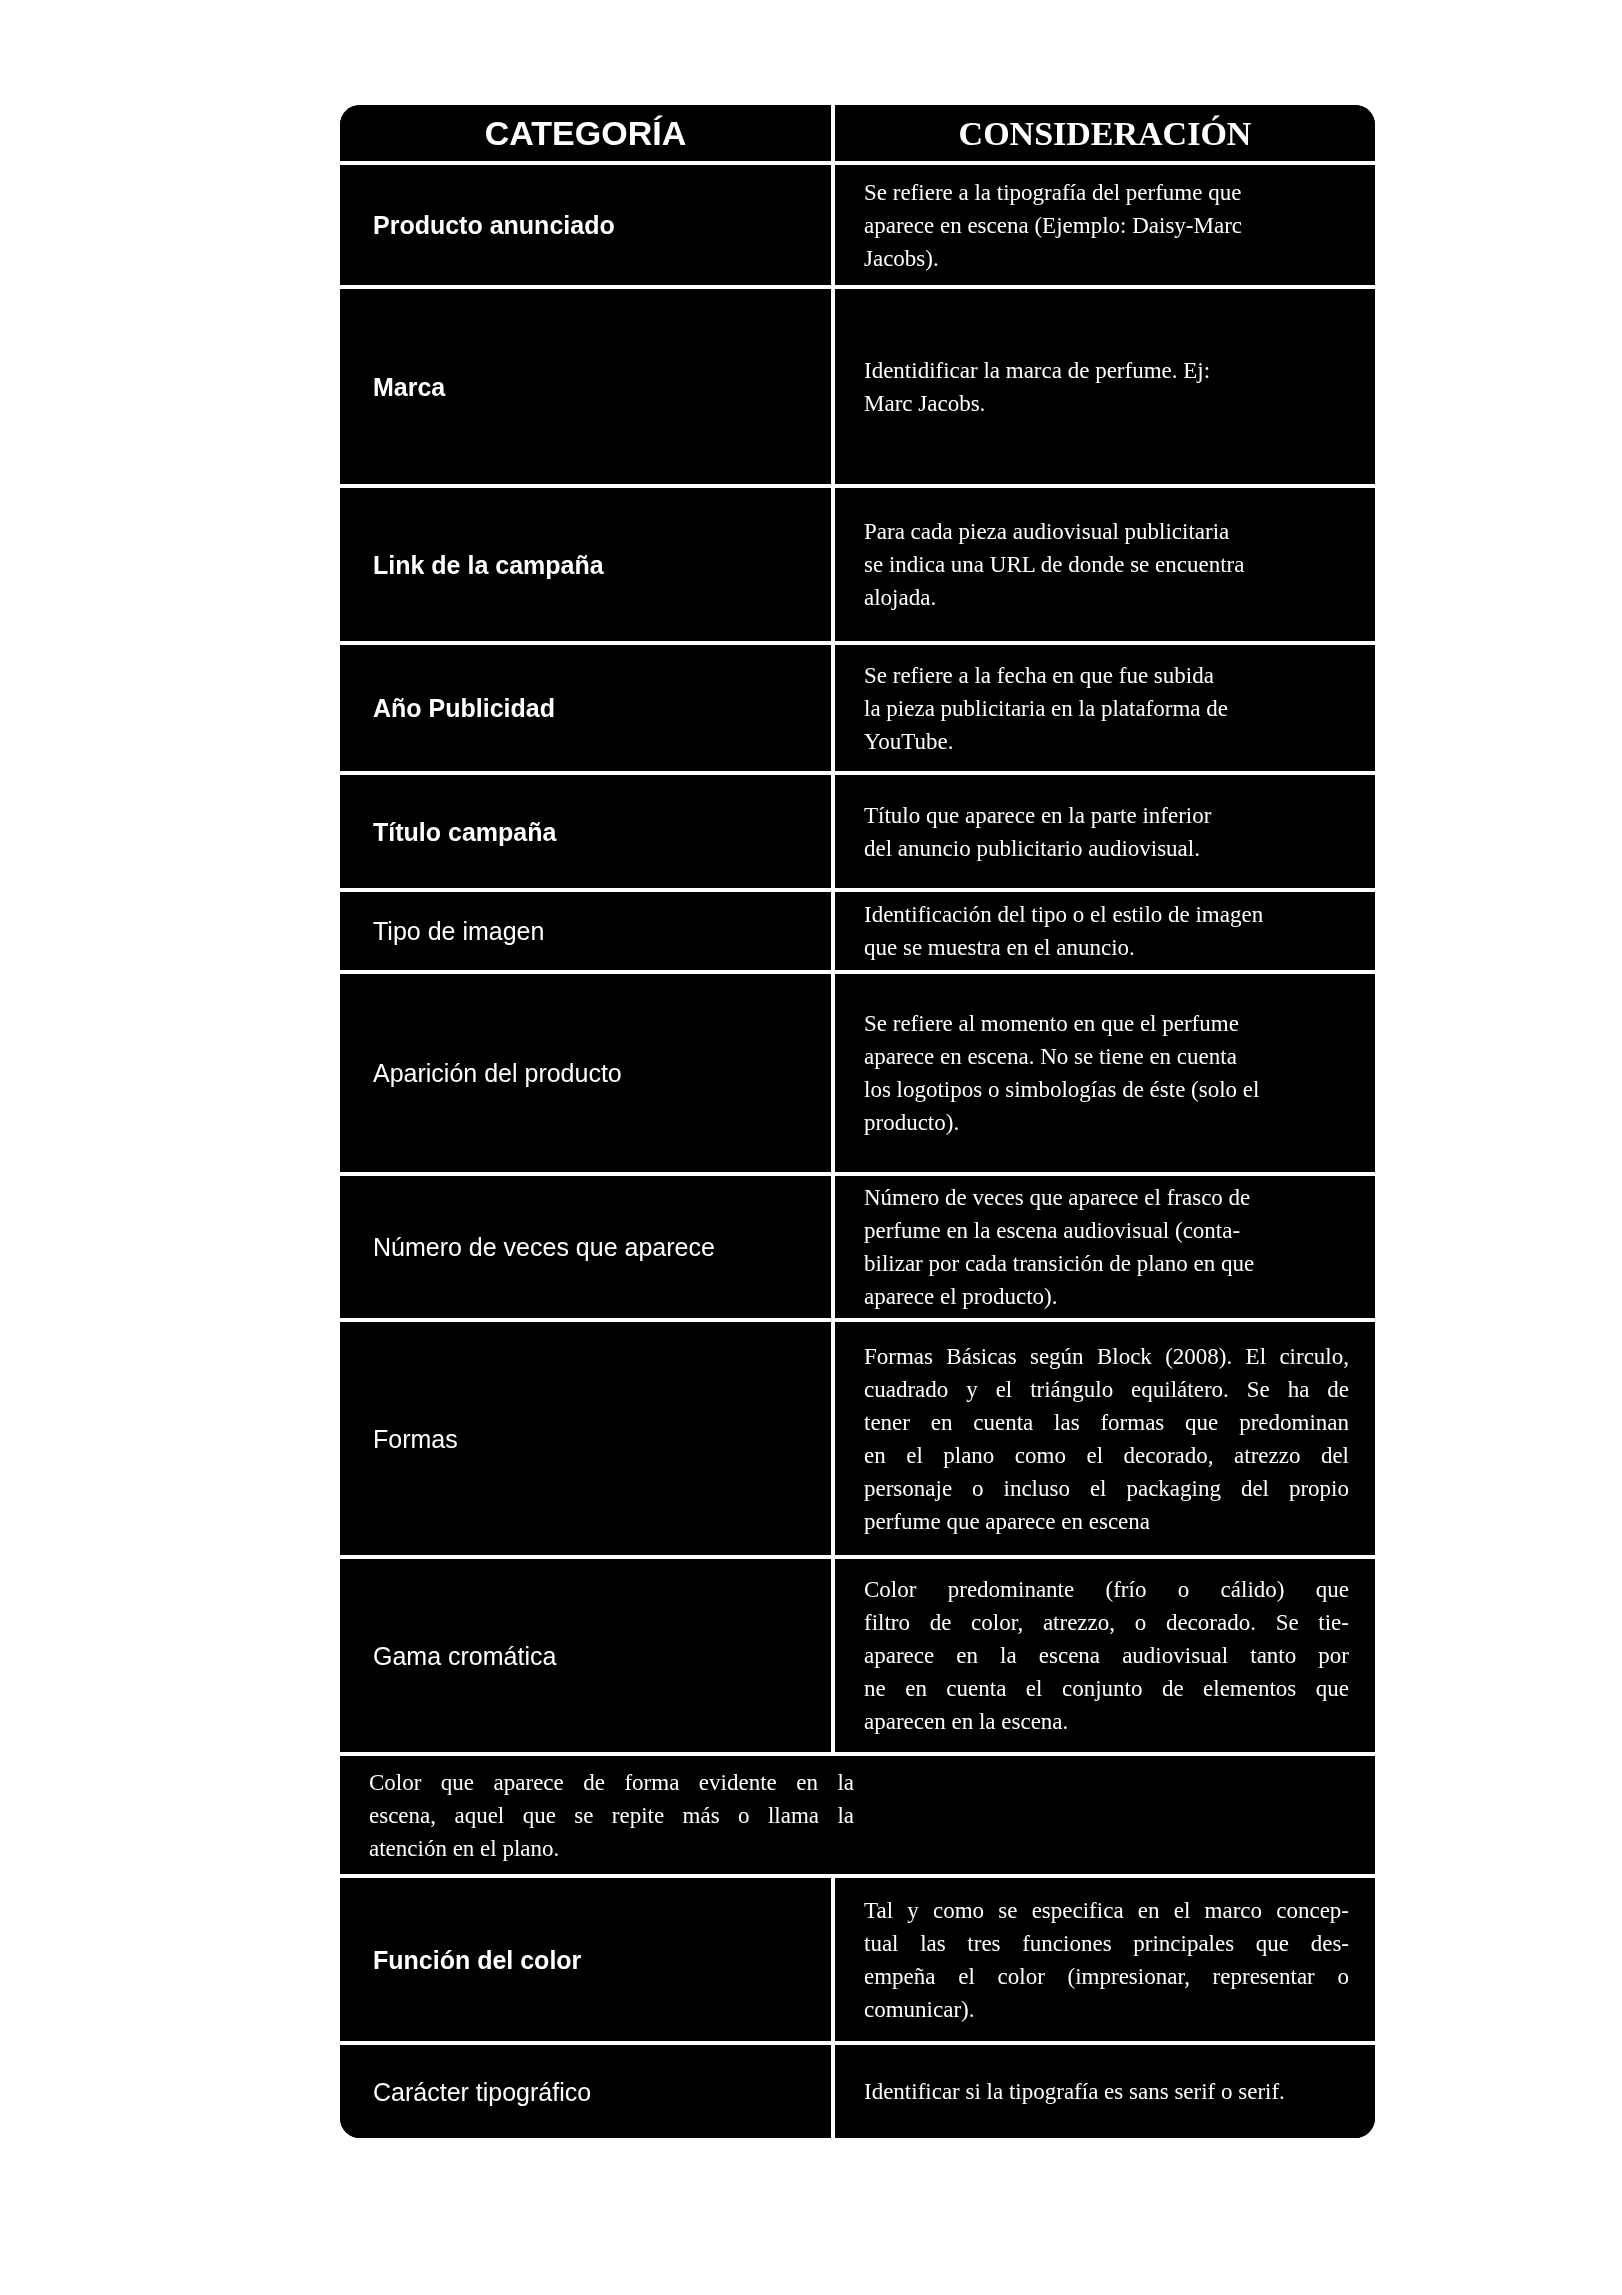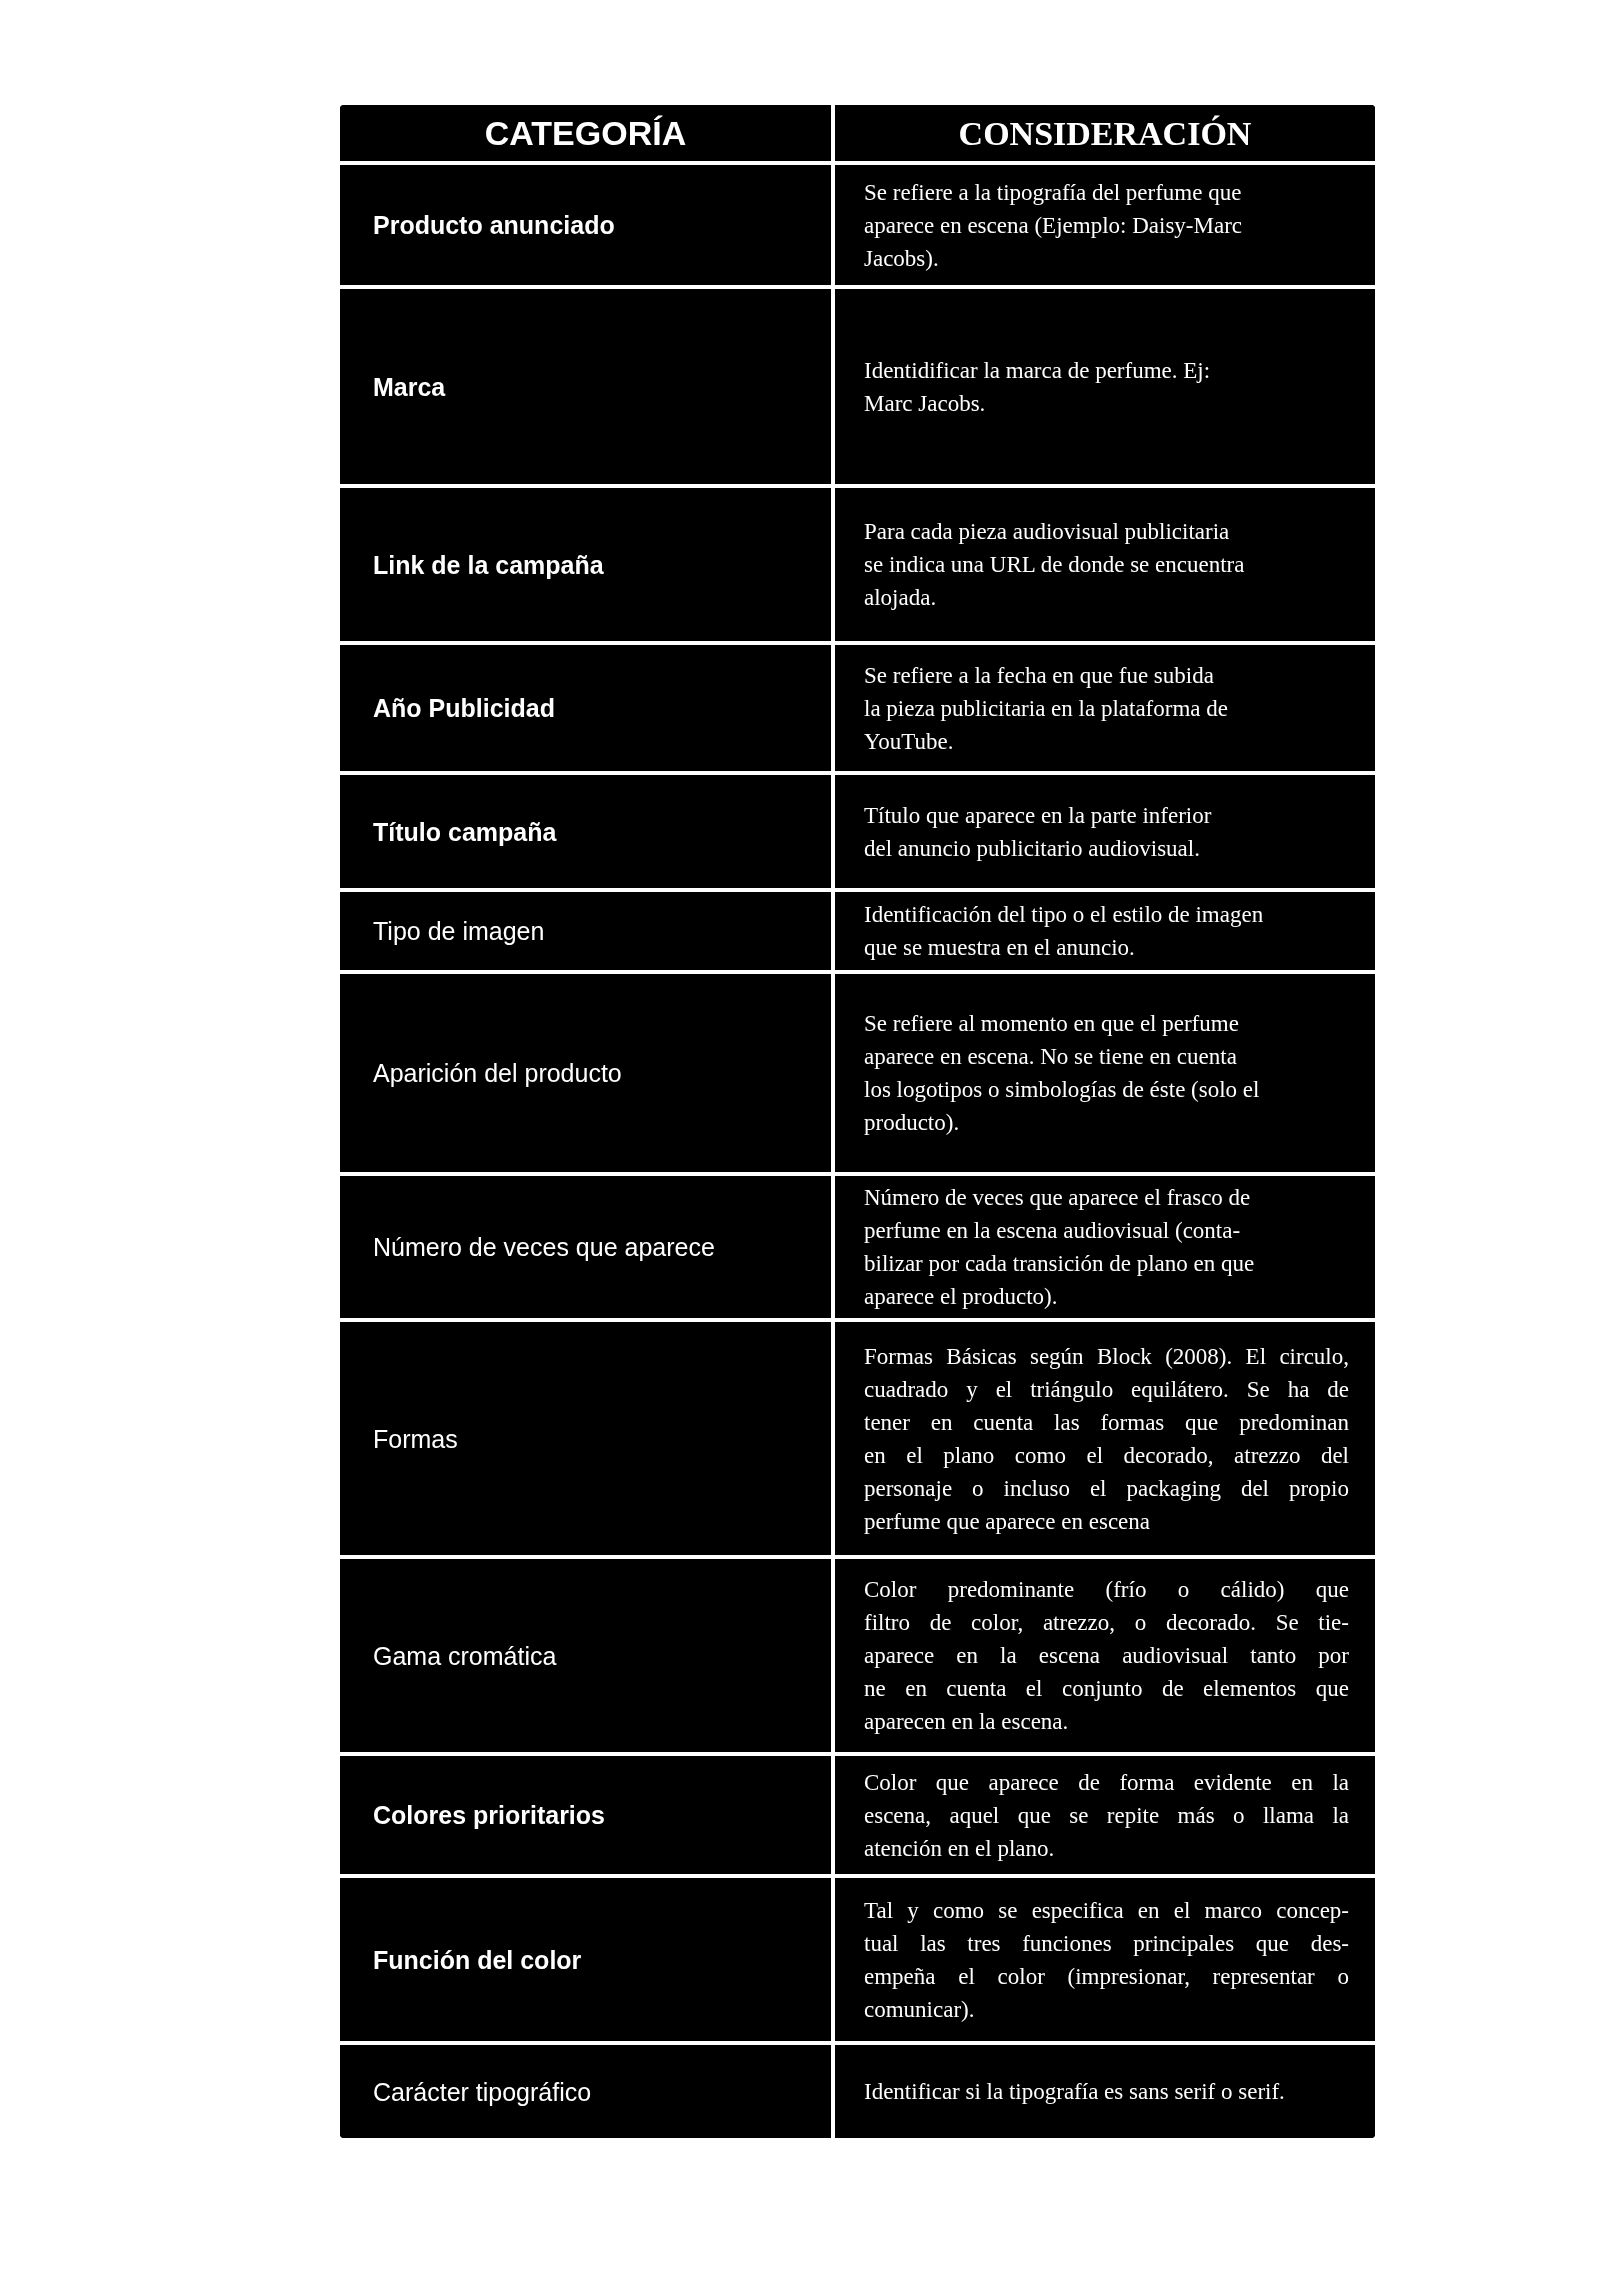--- a/index.html
+++ b/index.html
@@ -11,21 +11,21 @@
     position: relative;
     font-family: "Liberation Sans", sans-serif;
   }
   .table-wrap {
     position: absolute;
     left: 340px;
     top: 105px;
     width: 1035px;
     background: #000000;
     color: #ffffff;
-    border-radius: 4px;
+    border-radius: 20px;
     overflow: hidden;
   }
   .row {
     display: flex;
     box-sizing: border-box;
     border-bottom: 4.6px solid #ffffff;
     background: #000000;
   }
   .row:last-child { border-bottom: none; }
   .cell { box-sizing: border-box; }
@@ -135,21 +135,20 @@
     <div class="cell cat">Formas</div>
     <div class="cell con justify"><div class="jwrap"><div class="jline">Formas Básicas según Block (2008). El circulo,</div><div class="jline">cuadrado y el triángulo equilátero. Se ha de</div><div class="jline">tener en cuenta las formas que predominan</div><div class="jline">en el plano como el decorado, atrezzo del</div><div class="jline">personaje o incluso el packaging del propio</div><div>perfume que aparece en escena</div></div></div>
   </div>
 
   <div class="row" style="height:197px">
     <div class="cell cat">Gama cromática</div>
     <div class="cell con justify"><div class="jwrap"><div class="jline">Color predominante (frío o cálido) que</div><div class="jline">filtro de color, atrezzo, o decorado. Se tie-</div><div class="jline">aparece en la escena audiovisual tanto por</div><div class="jline">ne en cuenta el conjunto de elementos que</div><div>aparecen en la escena.</div></div></div>
   </div>
 
   <div class="row" style="height:122px">
-    <div class="cell cat bold">Colores prioritarios</div>
     <div class="cell con justify"><div class="jwrap"><div class="jline">Color que aparece de forma evidente en la</div><div class="jline">escena, aquel que se repite más o llama la</div><div>atención en el plano.</div></div></div>
   </div>
 
   <div class="row" style="height:167px">
     <div class="cell cat bold">Función del color</div>
     <div class="cell con justify"><div class="jwrap"><div class="jline">Tal y como se especifica en el marco concep-</div><div class="jline">tual las tres funciones principales que des-</div><div class="jline">empeña el color (impresionar, representar o</div><div>comunicar).</div></div></div>
   </div>
 
   <div class="row" style="height:93px">
     <div class="cell cat">Carácter tipográfico</div>

